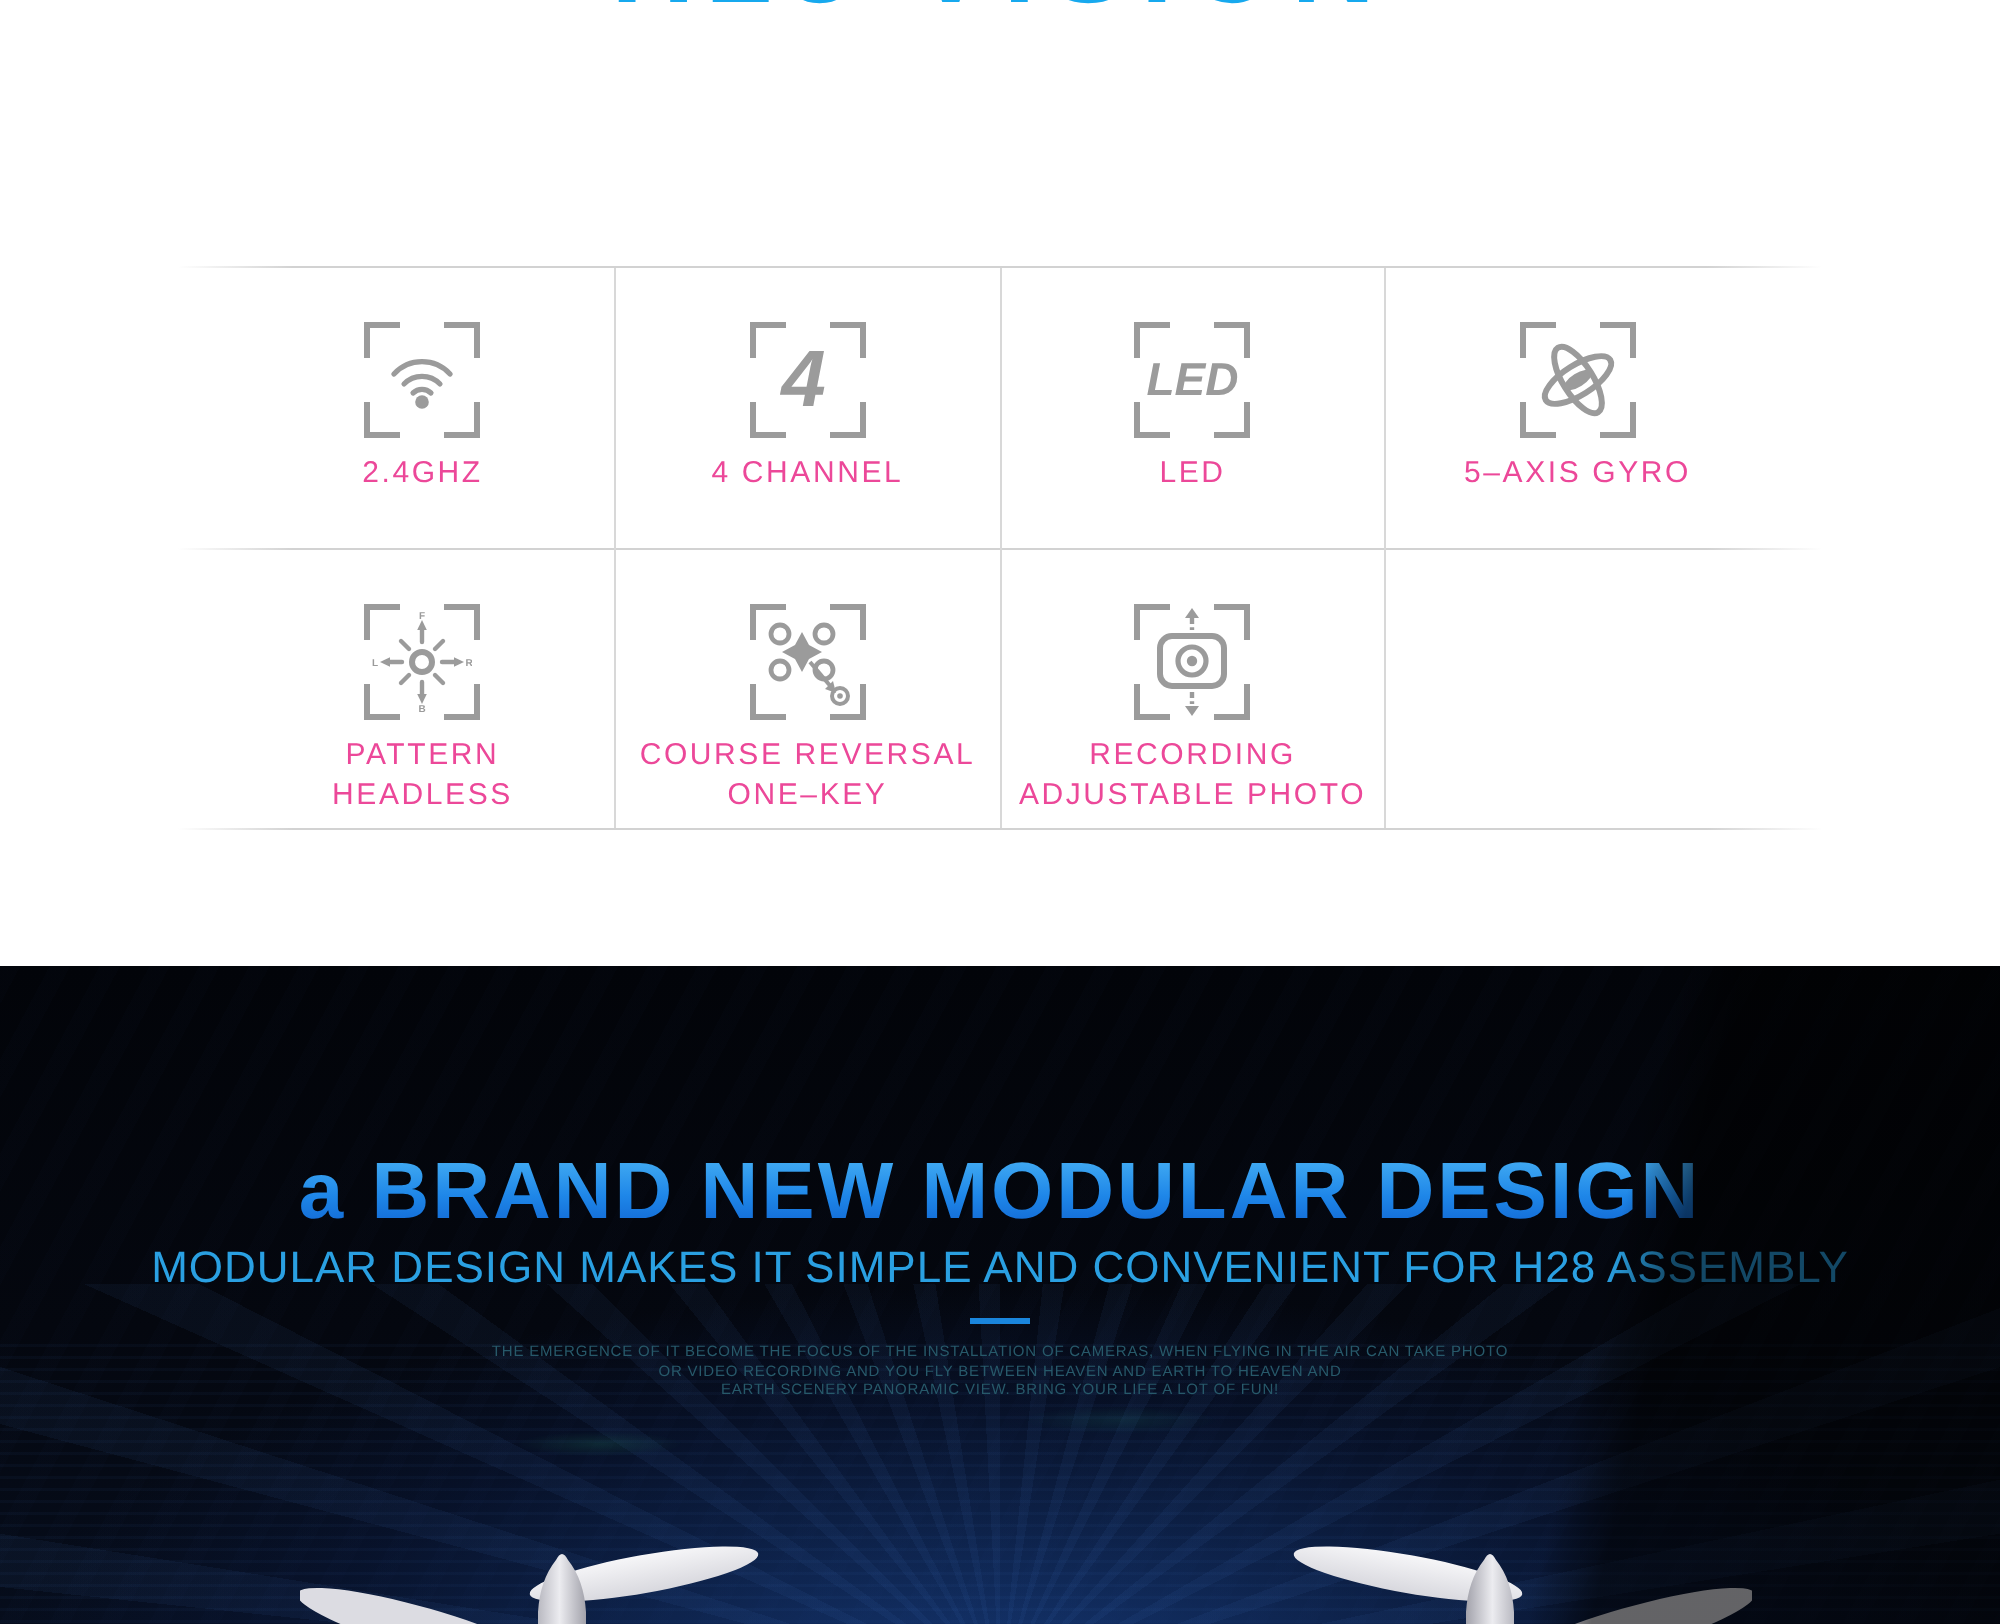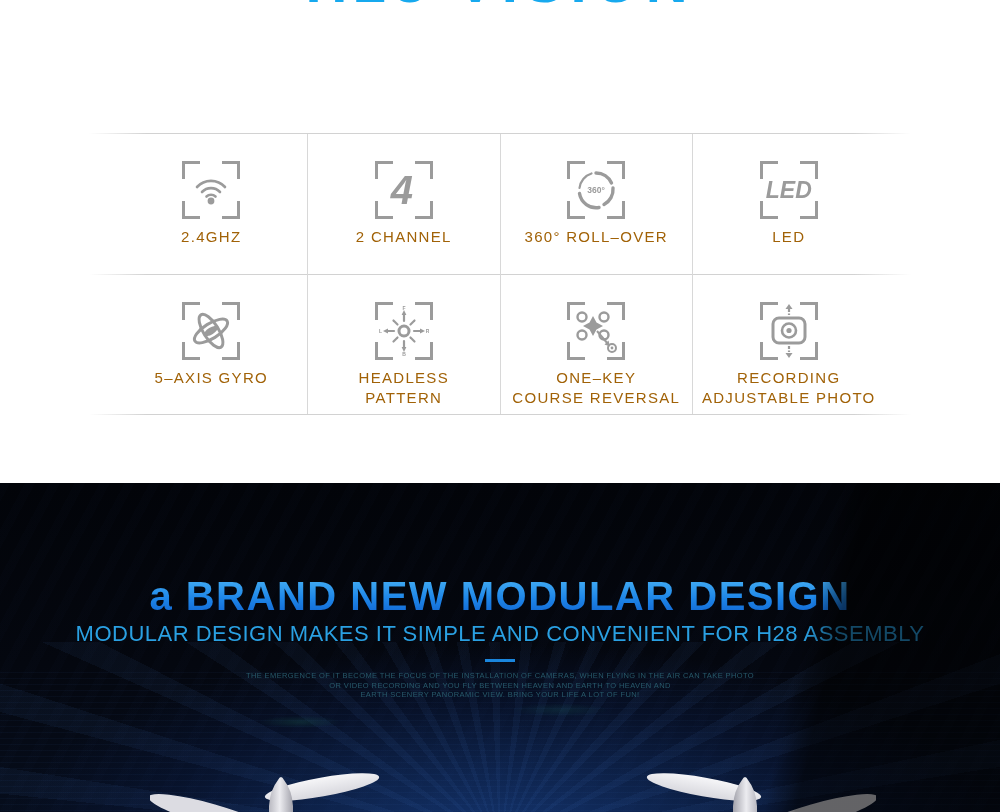--- a/index.html
+++ b/index.html
@@ -26,21 +26,21 @@
   .frame{position:relative;width:58px;height:58px;margin:0 auto;}
   .frame i{position:absolute;width:15px;height:15px;border:0 solid #9b9b9b;}
   .frame .tl{top:0;left:0;border-top-width:3px;border-left-width:3px;}
   .frame .tr{top:0;right:0;border-top-width:3px;border-right-width:3px;}
   .frame .bl{bottom:0;left:0;border-bottom-width:3px;border-left-width:3px;}
   .frame .br{bottom:0;right:0;border-bottom-width:3px;border-right-width:3px;}
   .frame .icn{position:absolute;left:50%;top:50%;transform:translate(-50%,-50%);}
   .glyph{font-style:italic;font-weight:bold;color:#9b9b9b;line-height:1;display:block;}
   .glyph.four{font-size:40px;padding-right:4px;}
   .glyph.led{font-size:23px;letter-spacing:0;}
-  .flabel{margin-top:8px;font-size:15px;line-height:20px;letter-spacing:1.3px;color:#a16207;}
+  .flabel{margin-top:8px;font-size:15px;line-height:20px;letter-spacing:1.3px;color:#ec4899;}
   
   .dark{position:absolute;top:483px;left:0;width:1000px;height:329px;overflow:hidden;
     background:linear-gradient(180deg,#020409 0%,#04070f 55%,#060d1c 100%);}
   .dk-texture{position:absolute;inset:0;
     background:repeating-linear-gradient(118deg,rgba(28,48,92,0.10) 0 9px,rgba(0,0,0,0) 9px 22px);
     opacity:.35;}
   .dk-glow{position:absolute;left:0;right:0;bottom:0;height:220px;
     background:radial-gradient(ellipse 640px 250px at 50% 112%,rgba(32,86,180,0.55),rgba(14,38,96,0.25) 55%,rgba(0,0,0,0) 78%);}
   .dk-rays{position:absolute;left:0;right:0;bottom:0;height:170px;opacity:.45;
     background:repeating-conic-gradient(from 132deg at 50% 120%,rgba(80,140,230,0.13) 0deg 3deg,rgba(0,0,0,0) 3deg 9deg);}
@@ -104,44 +104,24 @@
 
     <div class="cell">
       <div class="frame">
         <i class="tl"></i>
           <i class="tr"></i>
           <i class="bl"></i>
           <i class="br"></i>
         <span class="icn glyph four">4</span>
       </div>
       <div class="flabel">
-        <div>2 CHANNEL</div>
-      </div>
-    </div>
-
-    <div class="cell">
-      <div class="frame">
-        <i class="tl"></i>
-          <i class="tr"></i>
-          <i class="bl"></i>
-          <i class="br"></i>
-        <svg class="icn" width="46" height="46" viewBox="0 0 46 46">
-          <g fill="none" stroke="#9b9b9b" stroke-linecap="round">
-            <path d="M23,6 a17,17 0 0 1 15.5,10" stroke-width="3.4"></path>
-            <path d="M40,21 a17,17 0 0 1 -9,16.5" stroke-width="3.4"></path>
-            <path d="M26,40.5 a17,17 0 0 1 -19.5,-14" stroke-width="3.4"></path>
-            <path d="M6.5,21 a17,17 0 0 1 12,-14.5" stroke-width="2.2"></path>
-          </g>
-          <text x="23" y="26" text-anchor="middle" font-size="8.5" font-weight="bold" fill="#9b9b9b">360°</text>
-        </svg>
-      </div>
-      <div class="flabel">
-        <div>360°  ROLL–OVER</div>
-      </div>
-    </div>
+        <div>4 CHANNEL</div>
+      </div>
+    </div>
+
 
     <div class="cell">
       <div class="frame">
         <i class="tl"></i>
           <i class="tr"></i>
           <i class="bl"></i>
           <i class="br"></i>
         <span class="icn glyph led">LED</span>
       </div>
       <div class="flabel">
@@ -194,22 +174,22 @@
           </g>
           <g fill="#9b9b9b" font-size="5" font-weight="bold" text-anchor="middle">
             <text x="25" y="3.5">F</text>
             <text x="48.5" y="27">R</text>
             <text x="25" y="50">B</text>
             <text x="1.5" y="27">L</text>
           </g>
         </svg>
       </div>
       <div class="flabel">
+        <div>PATTERN</div>
         <div>HEADLESS</div>
-        <div>PATTERN</div>
       </div>
     </div>
 
     <div class="cell">
       <div class="frame">
         <i class="tl"></i>
           <i class="tr"></i>
           <i class="bl"></i>
           <i class="br"></i>
         <svg class="icn" width="50" height="50" viewBox="0 0 50 50">
@@ -220,22 +200,22 @@
               <circle cx="33" cy="29" r="4.5"></circle>
           </g>
           <polygon points="22,10 25.5,16.5 32,20 25.5,23.5 22,30 18.5,23.5 12,20 18.5,16.5" fill="#9b9b9b"></polygon>
           <line x1="26" y1="25" x2="37" y2="38" stroke="#9b9b9b" stroke-width="2"></line>
           <polygon points="39,40.5 33.5,38.5 37.5,34.5" fill="#9b9b9b"></polygon>
           <circle cx="41" cy="42" r="4" fill="none" stroke="#9b9b9b" stroke-width="2"></circle>
           <circle cx="41" cy="42" r="1.4" fill="#9b9b9b"></circle>
         </svg>
       </div>
       <div class="flabel">
+        <div>COURSE REVERSAL</div>
         <div>ONE–KEY</div>
-        <div>COURSE REVERSAL</div>
       </div>
     </div>
 
     <div class="cell">
       <div class="frame">
         <i class="tl"></i>
           <i class="tr"></i>
           <i class="bl"></i>
           <i class="br"></i>
         <svg class="icn" width="42" height="56" viewBox="0 0 42 56">

